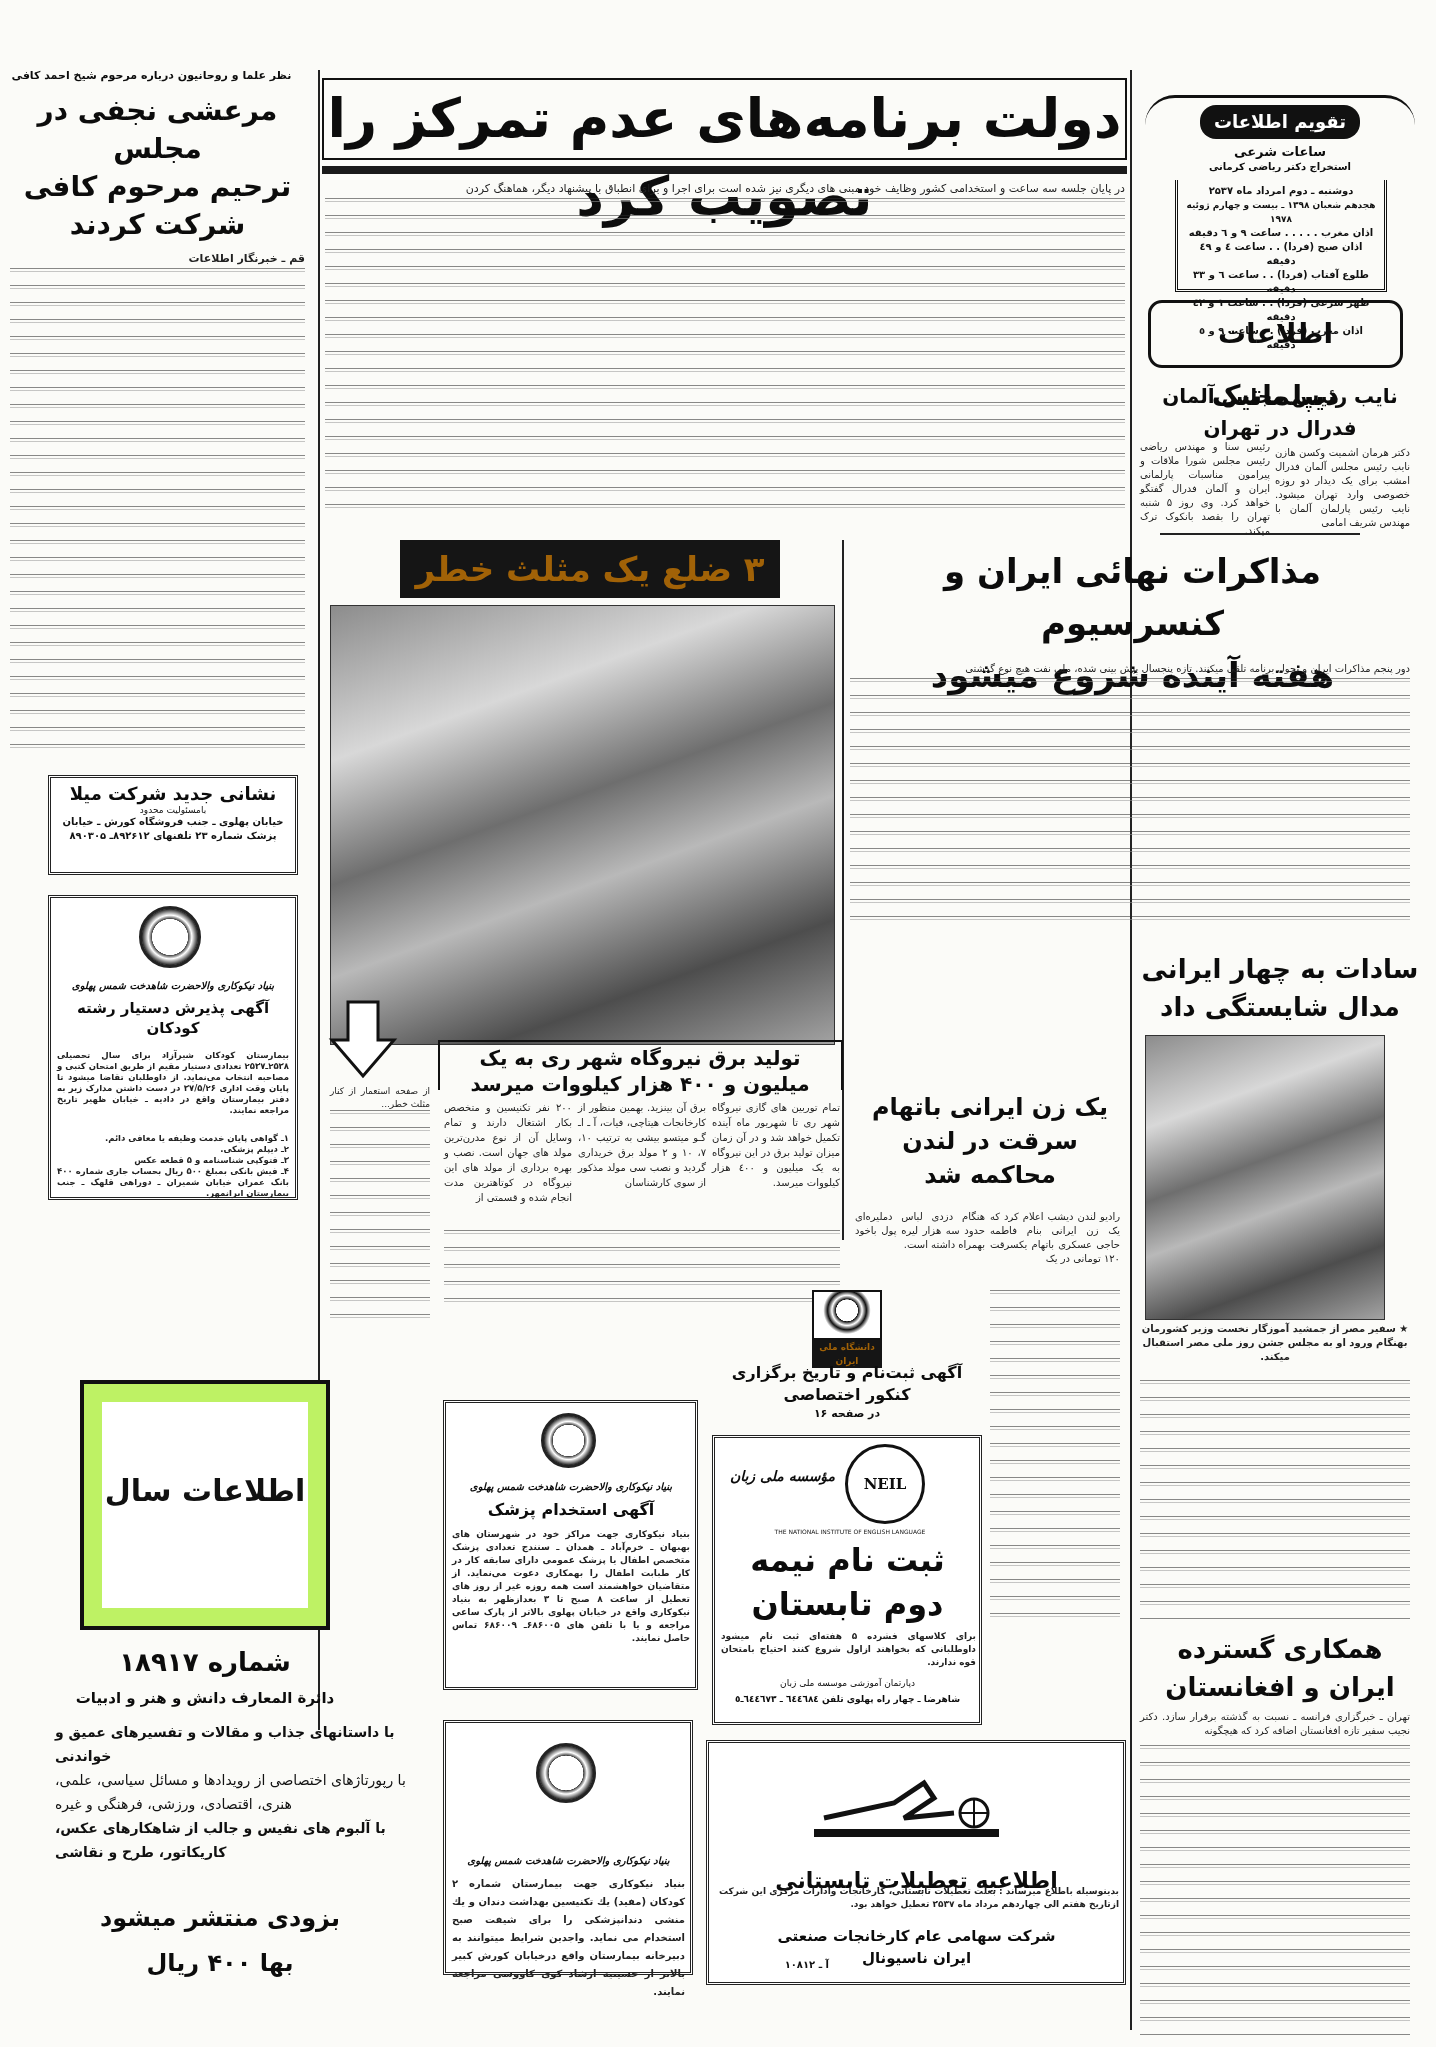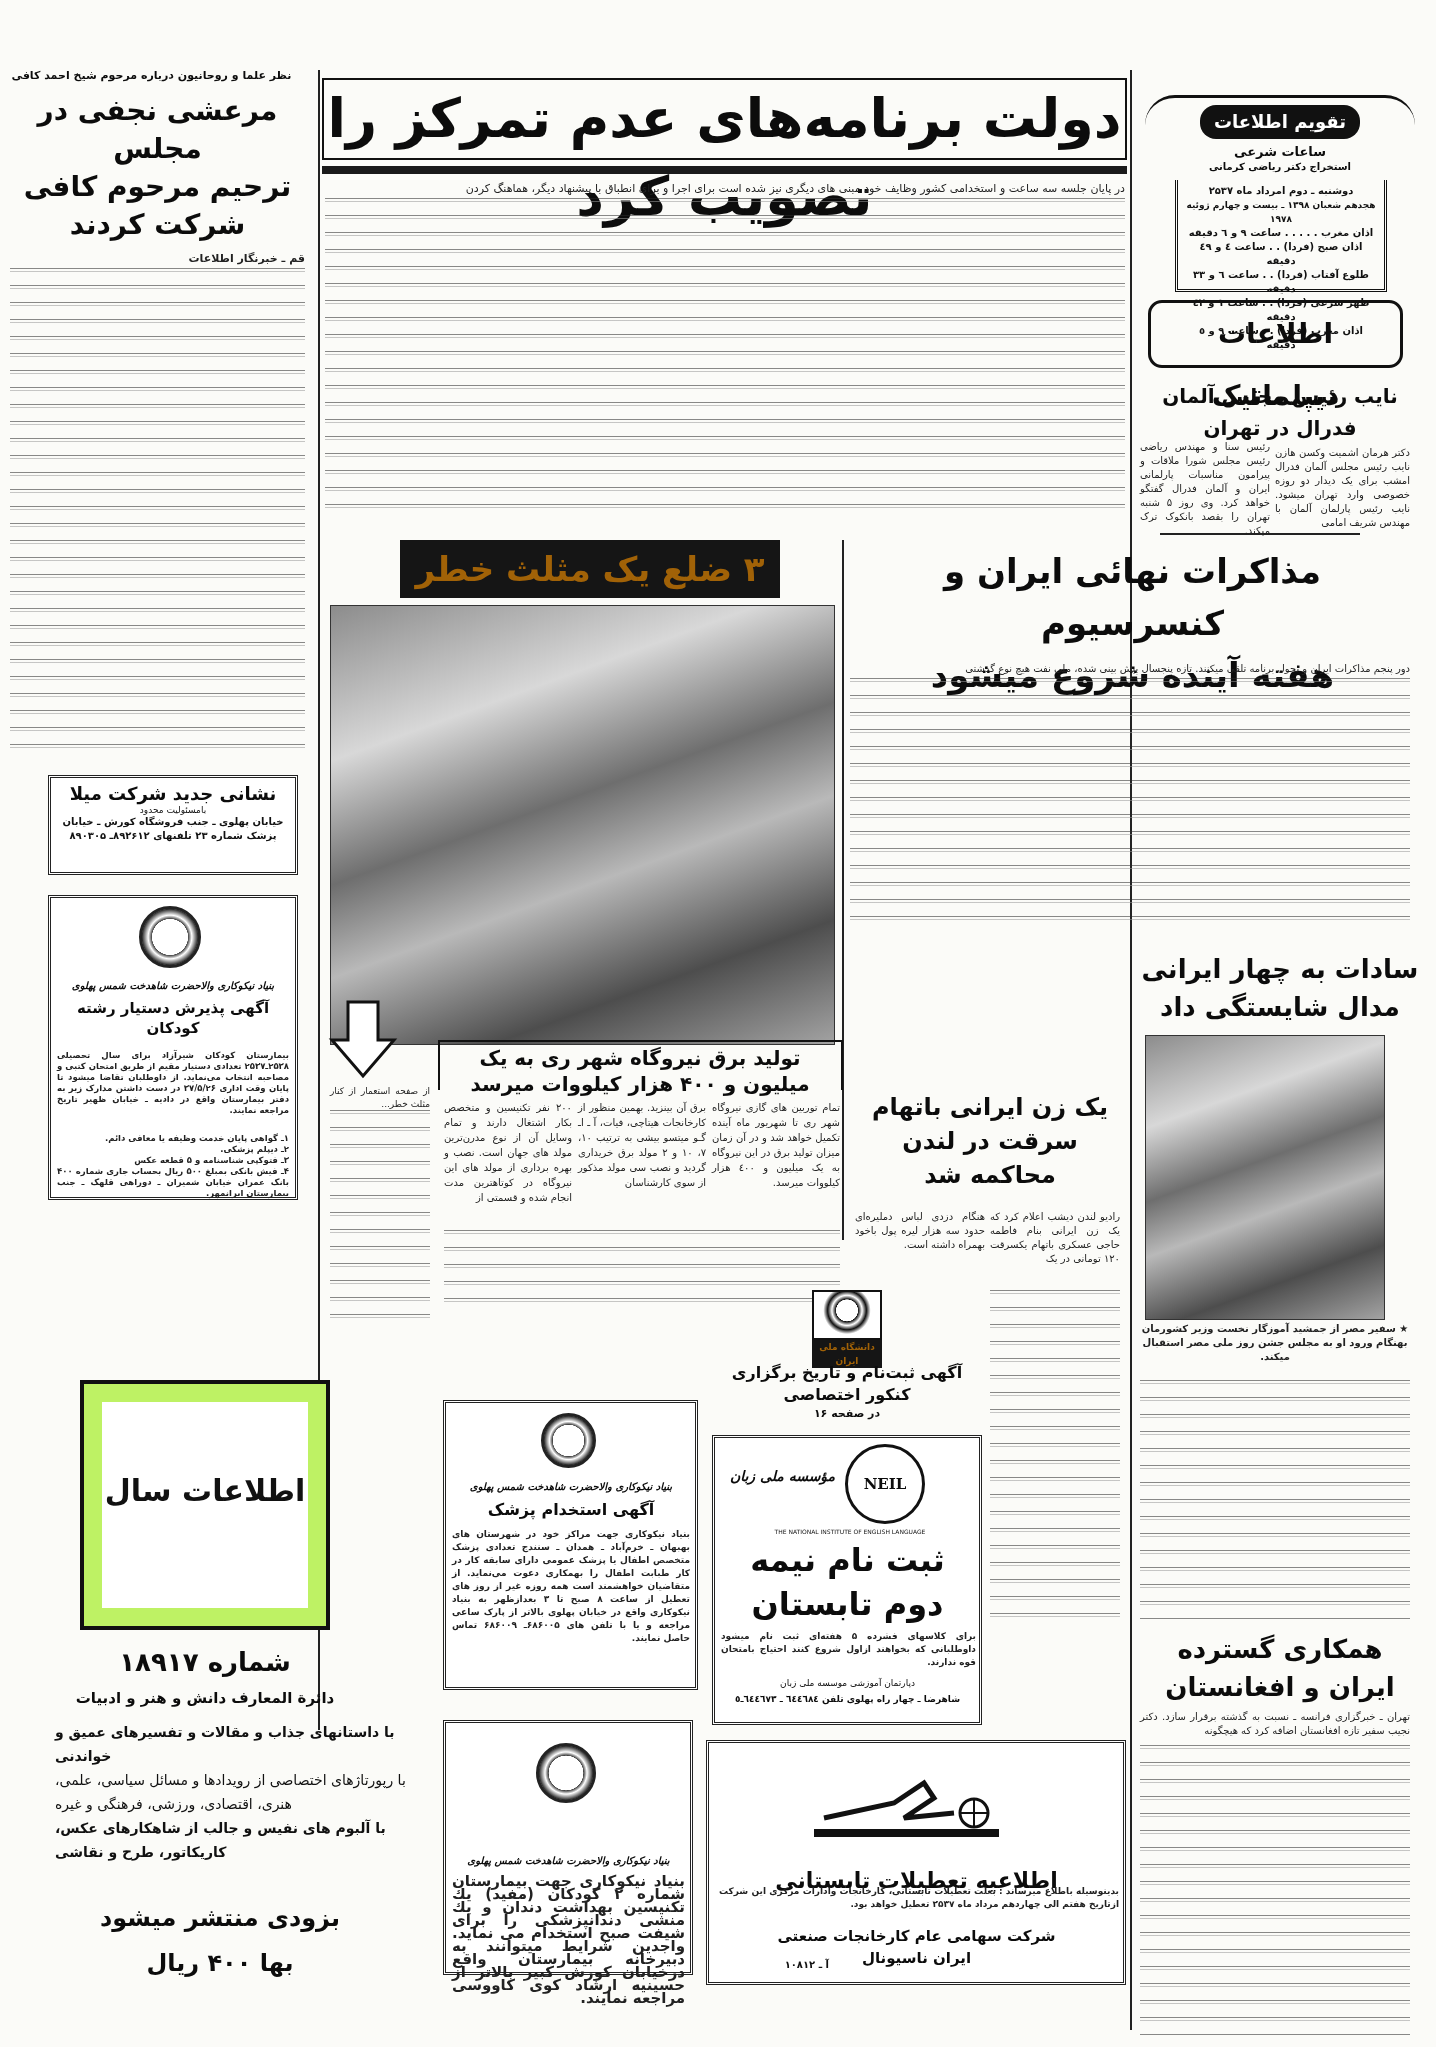--- a/index.html
+++ b/index.html
@@ -159,21 +159,21 @@
 <div class="abs box" style="left:443px;top:1400px;width:255px;height:290px;padding:6px;">
   <div class="abs logo-circle" style="left:95px;top:10px;width:55px;height:55px;"></div>
   <div class="abs hl" style="left:5px;top:78px;width:240px;font-size:10px;font-style:italic;">بنیاد نیکوکاری والاحضرت شاهدخت شمس پهلوی</div>
   <div class="abs hl" style="left:5px;top:98px;width:240px;font-size:16px;">آگهی استخدام پزشک</div>
   <div class="abs body-text" style="left:6px;top:125px;width:238px;font-size:9px;line-height:13px;font-weight:bold;">بنیاد نیکوکاری جهت مراکز خود در شهرستان های بهبهان ـ خرم‌آباد ـ همدان ـ سنندج تعدادی پزشک متخصص اطفال یا پزشک عمومی دارای سابقه کار در کار طبابت اطفال را بهمکاری دعوت می‌نماید. از متقاضیان خواهشمند است همه روزه غیر از روز های تعطیل از ساعت ۸ صبح تا ۳ بعدازظهر به بنیاد نیکوکاری واقع در خیابان پهلوی بالاتر از پارک ساعی مراجعه و یا با تلفن های ۶۸۶۰۰۵ـ ۶۸۶۰۰۹ تماس حاصل نمایند.</div>
 </div>
 
 <div class="abs box" style="left:443px;top:1720px;width:250px;height:255px;padding:6px;">
   <div class="abs logo-circle" style="left:90px;top:20px;width:60px;height:60px;"></div>
   <div class="abs hl" style="left:5px;top:132px;width:235px;font-size:10px;font-style:italic;">بنیاد نیکوکاری والاحضرت شاهدخت شمس پهلوی</div>
-  <div class="abs body-text" style="left:6px;top:152px;width:233px;font-size:15px;line-height:13px;font-weight:bold;">بنیاد نیکوکاری جهت بیمارستان شماره ۲ کودکان (مفید) یك تکنیسین بهداشت دندان و یك منشی دندانپزشکی را برای شیفت صبح استخدام می نماید. واجدین شرایط میتوانند به دبیرخانه بیمارستان واقع درخیابان کورش کبیر بالاتر از حسینیه ارشاد کوی کاووسی مراجعه نمایند.</div>
+  <div class="abs body-text" style="left:6px;top:152px;width:233px;font-size:10px;line-height:18px;font-weight:bold;">بنیاد نیکوکاری جهت بیمارستان شماره ۲ کودکان (مفید) یك تکنیسین بهداشت دندان و یك منشی دندانپزشکی را برای شیفت صبح استخدام می نماید. واجدین شرایط میتوانند به دبیرخانه بیمارستان واقع درخیابان کورش کبیر بالاتر از حسینیه ارشاد کوی کاووسی مراجعه نمایند.</div>
 </div>
 
 <div class="abs" style="left:712px;top:1290px;width:270px;height:140px;">
   <div class="abs" style="left:100px;top:0;width:70px;height:50px;border:2px solid #111;background:radial-gradient(circle at 50% 40%,#fff 25%,#111 26%,#fff 35%,#111 45%,#fff 55%);"></div>
   <div class="abs black-banner hl" style="left:100px;top:50px;width:70px;font-size:9px;line-height:14px;">دانشگاه ملی ایران</div>
   <div class="abs hl" style="left:0;top:72px;width:270px;font-size:16px;line-height:22px;">
     <span class="label">آگهی ثبت‌نام و تاریخ برگزاری</span>
     <span class="label">کنکور اختصاصی</span>
   </div>
   <div class="abs hl" style="left:0;top:118px;width:270px;font-size:11px;">در صفحه ۱۶</div>

